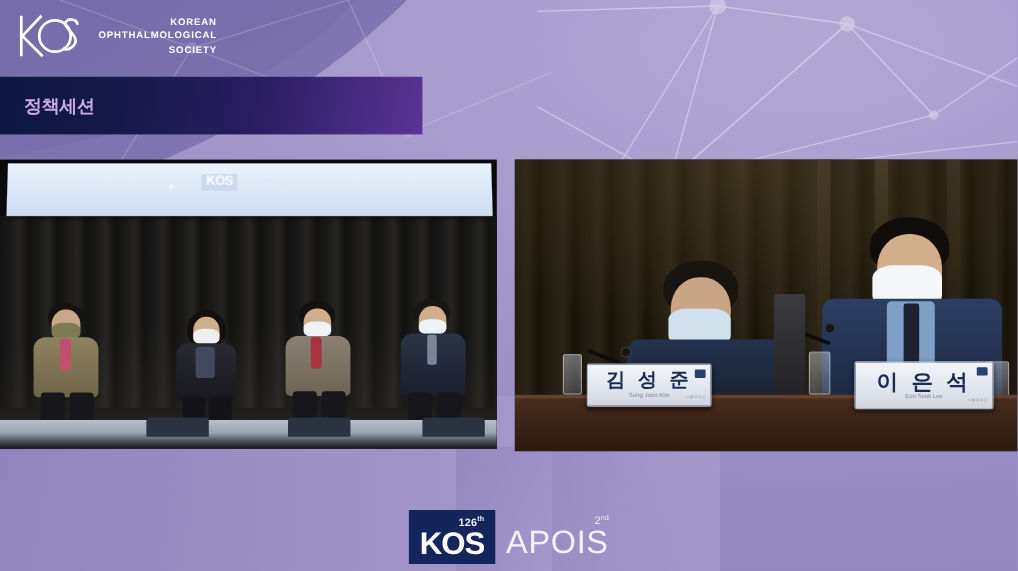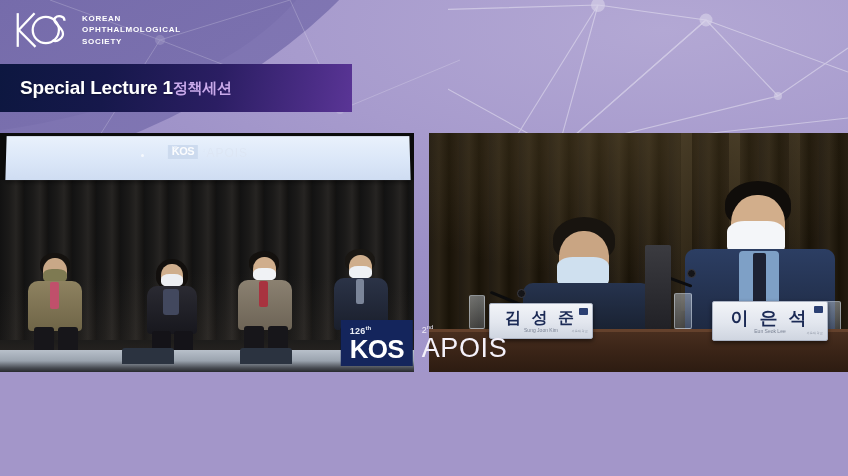--- a/index.html
+++ b/index.html
@@ -6,24 +6,25 @@
   html,body { width:848px; height:476px; overflow:hidden; }
   body {
     font-family: "Liberation Sans", sans-serif;
     background:#a396c9;
     position:relative;
   }
 
   
   #stage {
     position:absolute; inset:0;
-    width:848px; height:372px;
+    width:848px; height:476px;
     overflow:hidden;
     background:
       radial-gradient(115% 95% at 78% 8%,  #b3a8d4 0%, #a79bcd 38%, #9b8fc6 68%, #9085bf 100%);
+    text-align: right;
   }
   
   .swoosh {
     position:absolute;
     left:-170px; top:-250px;
     width:640px; height:430px;
     background:linear-gradient(160deg,#6d63a4 0%, #7a70ae 55%, #8076b4 100%);
     border-radius:0 0 100% 0;
     transform:rotate(-4deg);
     opacity:.92;
@@ -253,21 +254,20 @@
       </g>
     </svg>
     <div class="kos-words">
       <div>KOREAN</div>
       <div>OPHTHALMOLOGICAL</div>
       <div>SOCIETY</div>
     </div>
   </div>
 
   <div class="title-bar">
-    <span class="title-main">Special Lecture 1</span>
     <span class="title-sub">정책세션</span>
   </div>
 
   <div class="panel" id="panel-left">
     <div class="pane-inner">
 
       <div class="stage-wall"></div>
       <div class="stage-floor"></div>
 
       <div class="stage-screen">

